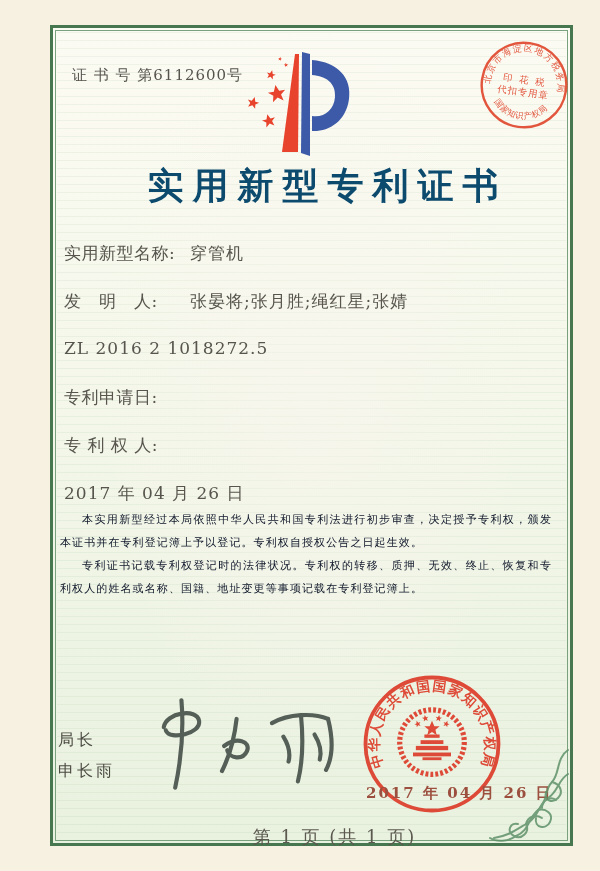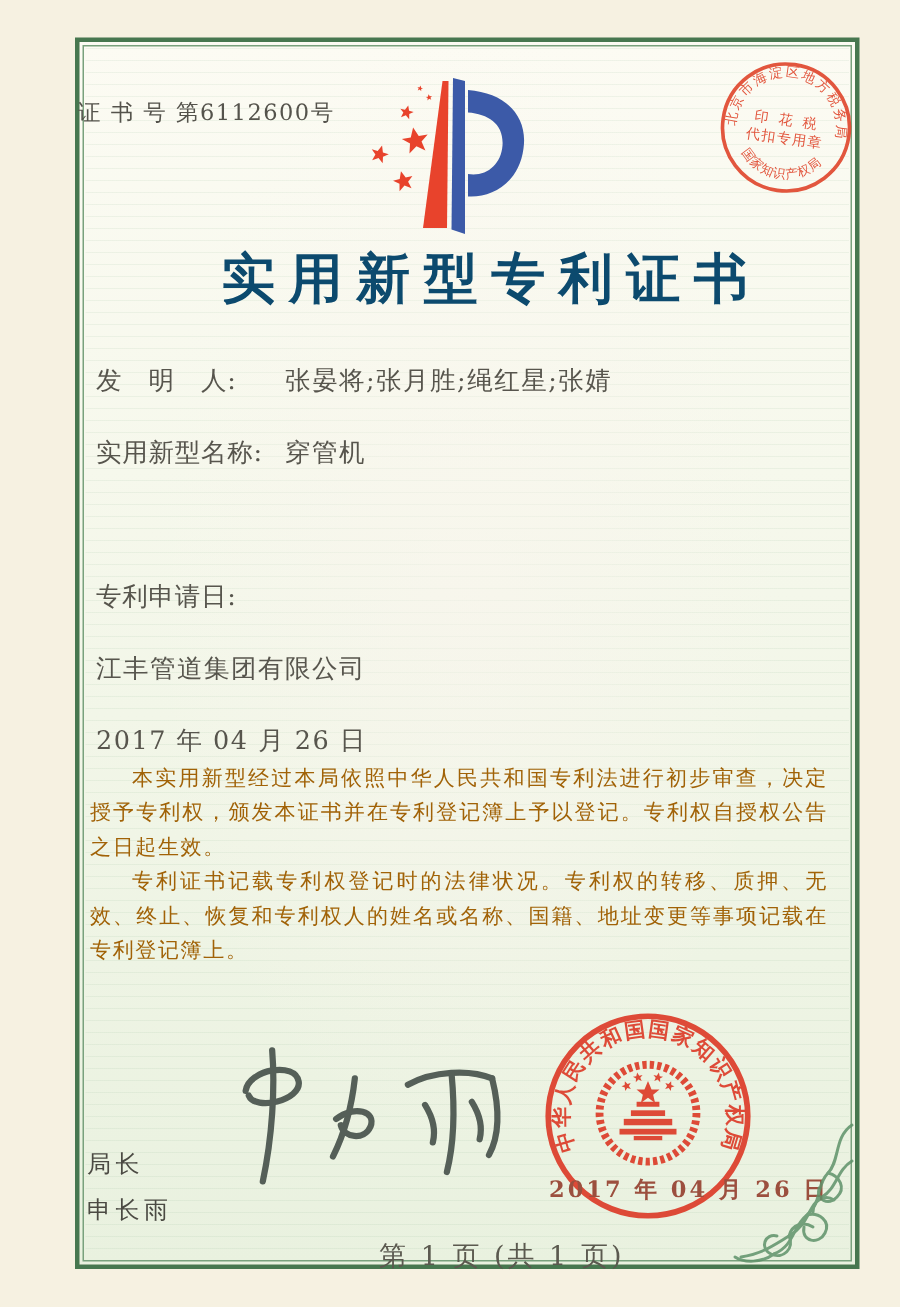--- a/index.html
+++ b/index.html
@@ -20,41 +20,41 @@
   }
   .frame::after{
     content:"";position:absolute;inset:4px;pointer-events:none;
     background:
       radial-gradient(ellipse at 50% 45%, rgba(250,245,238,0.55) 0%, rgba(250,245,238,0) 60%),
       repeating-linear-gradient(180deg,
         rgba(122,170,130,0.10) 0px, rgba(122,170,130,0.10) 1px,
         rgba(0,0,0,0) 1px, rgba(0,0,0,0) 8px);
   }
   .cert-no{
-    position:absolute;left:52px;top:66px;font-size:15px;letter-spacing:1px;color:#55534c;
+    position:absolute;left:72px;top:66px;font-size:15px;letter-spacing:1px;color:#55534c;
   }
   .logo{position:absolute;left:238px;top:50px;width:124px;height:114px;}
   .tax-stamp{position:absolute;left:477px;top:38px;width:94px;height:94px;opacity:.92;}
   .title{
     position:absolute;left:0;top:162px;width:600px;text-align:center;
     font-size:36px;font-weight:600;letter-spacing:9px;text-indent:9px;color:#0c4a6e;margin-left:23px;
   }
   .fields{position:absolute;left:64px;top:242px;width:480px;}
   .frow{display:flex;align-items:baseline;height:48px;font-size:17px;color:#57554d;}
   .flabel{min-width:126px;letter-spacing:0.5px;white-space:pre;}
   .fvalue{letter-spacing:1px;white-space:pre;}
   .body-text{
     position:absolute;left:60px;top:508px;width:492px;
-    font-size:14px;line-height:23px;letter-spacing:1.1px;
-    text-align:justify;color:#a16207;
+    font-size:11px;line-height:23px;letter-spacing:1.1px;
+    text-align:justify;color:#0f172a;
   }
   .body-text p{margin:0;text-indent:2em;}
   .director{
     position:absolute;left:58px;top:724px;font-size:16px;color:#4b4a43;
-    letter-spacing:3px;line-height:31px;margin-top:36px;
+    letter-spacing:3px;line-height:31px;
   }
   .signature{position:absolute;left:148px;top:694px;width:200px;height:104px;}
   .office-seal{position:absolute;left:356px;top:668px;width:152px;height:152px;opacity:.93;}
   .grant-date-stamp{
     position:absolute;left:366px;top:784px;width:200px;
     font-size:15px;letter-spacing:2px;color:#9c4f3e;font-weight:600;white-space:pre;
   }
   .ornament{position:absolute;left:486px;top:744px;width:86px;height:100px;}
   .footer{
     position:absolute;left:50px;top:825px;width:569px;text-align:center;
@@ -106,34 +106,35 @@
       <text x="50" y="48" font-size="10" text-anchor="middle" letter-spacing="2">印 花 税</text>
       <text x="50" y="61" font-size="10" text-anchor="middle" letter-spacing="1">代扣专用章</text>
     </g>
   </svg>
 </div>
 
 <div class="title">实用新型专利证书</div>
 
 <div class="fields">
   <div class="frow">
+    <span class="flabel">实用新型名称:</span>
+    <span class="fvalue">穿管机</span>
+  </div>
+  <div class="frow">
     <span class="flabel">发　明　人:</span>
     <span class="fvalue">张晏将;张月胜;绳红星;张婧</span>
   </div>
   <div class="frow">
-    <span class="flabel">实用新型名称:</span>
-    <span class="fvalue">穿管机</span>
-  </div>
-  <div class="frow">
+    <span class="fvalue">ZL 2016 2 1018272.5</span>
   </div>
   <div class="frow">
     <span class="flabel">专利申请日:</span>
   </div>
   <div class="frow">
-    <span class="fvalue">江丰管道集团有限公司</span>
+    <span class="flabel">专 利 权 人:</span>
   </div>
   <div class="frow">
     <span class="fvalue">2017 年 04 月 26 日</span>
   </div>
 </div>
 
 <div class="body-text">
   <p>本实用新型经过本局依照中华人民共和国专利法进行初步审查，决定授予专利权，颁发本证书并在专利登记簿上予以登记。专利权自授权公告之日起生效。</p>
   <p>专利证书记载专利权登记时的法律状况。专利权的转移、质押、无效、终止、恢复和专利权人的姓名或名称、国籍、地址变更等事项记载在专利登记簿上。</p>
 </div>

